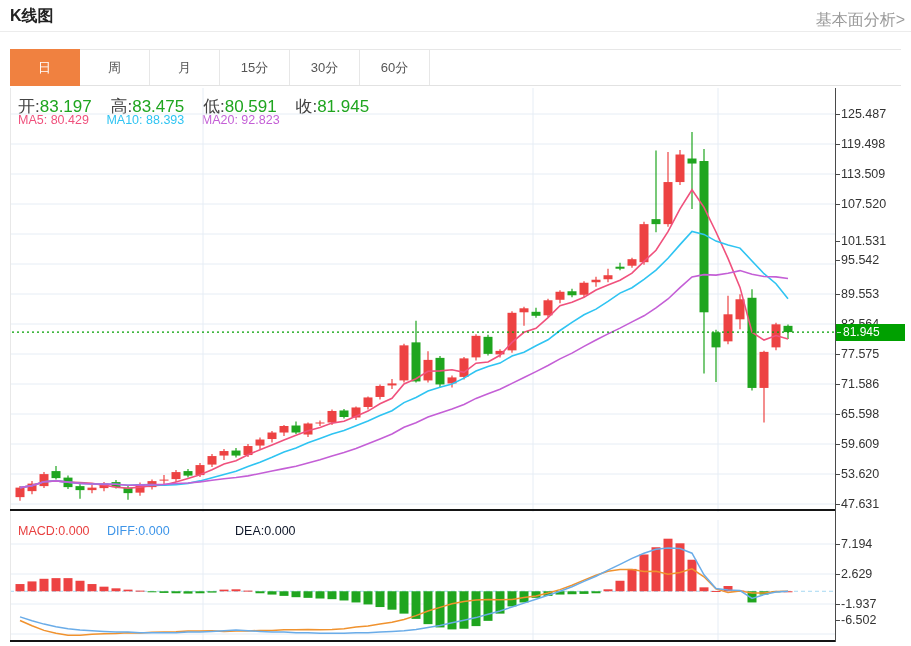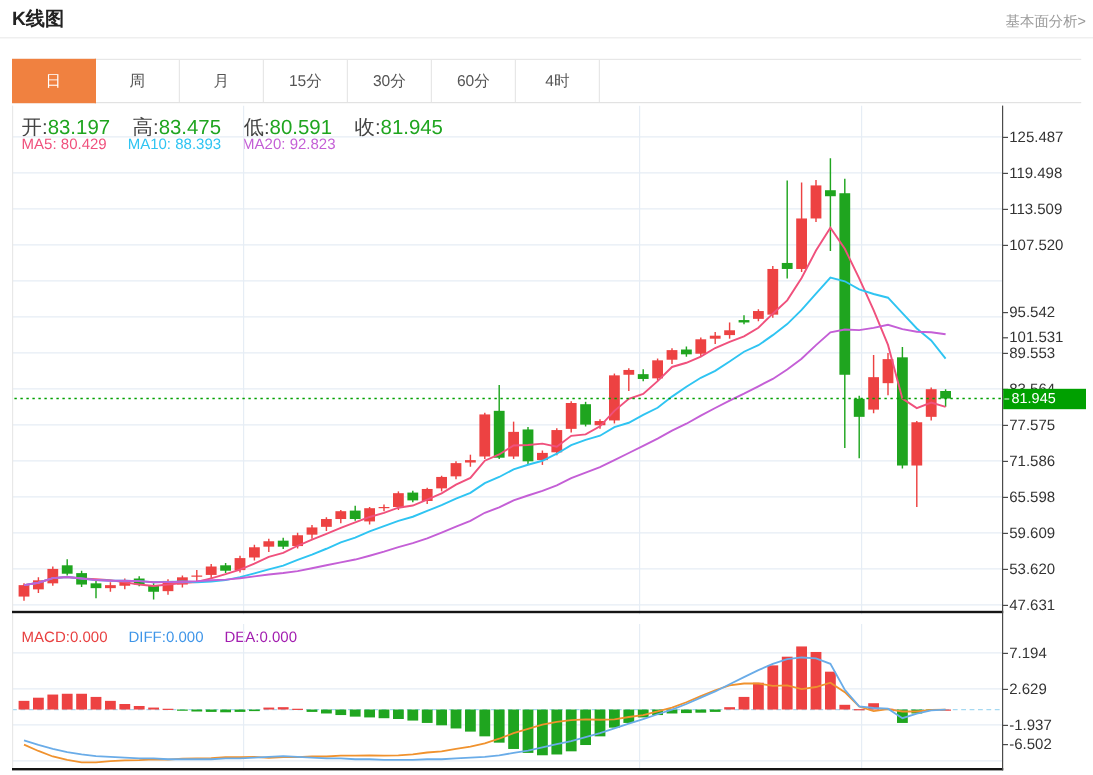--- a/index.html
+++ b/index.html
@@ -1,33 +1,33 @@
 <!DOCTYPE html>
 <html><head>
 <meta charset="utf-8">
 <style>
   html,body{margin:0;padding:0;background:#fff;}
   body{width:911px;height:646px;position:relative;overflow:hidden;
        font-family:"Liberation Sans","DejaVu Sans",sans-serif;-webkit-font-smoothing:antialiased;}
   .abs{position:absolute;}
   #page-title{left:10px;top:6px;font-size:16px;font-weight:bold;color:#222;}
-  #fundamental-link{right:6px;top:10px;font-size:12px;color:#999;cursor:pointer;}
+  #fundamental-link{right:6px;top:10px;font-size:16px;color:#999;cursor:pointer;}
   #top-divider{left:0;top:31px;width:911px;height:1px;background:#ececec;}
   #tab-bar{left:10px;top:49px;width:891px;height:37px;border-top:1px solid #e7e7e7;border-bottom:1px solid #e2e2e2;box-sizing:border-box;display:flex;}
   .tab{width:70px;height:35px;line-height:35px;text-align:center;font-size:13px;color:#555;
        border-right:1px solid #e7e7e7;box-sizing:border-box;cursor:pointer;background:#fff;}
   .tab.active{background:#f08140;color:#fff;border-right:1px solid #f08140;margin-top:-1px;height:37px;line-height:37px;}
   #info-ohlc{left:18px;top:95px;font-size:17px;white-space:nowrap;}
   #info-ma{left:18px;top:113px;font-size:12.5px;white-space:nowrap;}
   #info-macd{left:18px;top:524px;font-size:12.5px;white-space:nowrap;}
   .grp{margin-right:14px;}
   .lbl{color:#444;}
   .val-green{color:#1fa51f;}
   .ma5{color:#f0517d;margin-top:32px;} .ma10{color:#2fc4f2;} .ma20{color:#c45fd6;}
-  .macd-l{color:#e84040;} .diff-l{color:#3e95e8;} .dea-l{color:#a21caf;}
+  .macd-l{color:#e84040;} .diff-l{color:#3e95e8;} .dea-l{color:#0f172a;margin-left:48px;}
   #main-chart{left:10px;top:88px;}
   #macd-chart{left:10px;top:520px;}
   #left-border{left:10px;top:88px;width:1px;height:554px;background:#e8e8e8;}
   #axis-line{left:835px;top:88px;width:1px;height:554px;background:#4a4a4a;}
   #main-bottom-border{left:10px;top:509px;width:826px;height:2px;background:#151515;}
   #macd-bottom-border{left:10px;top:640px;width:826px;height:2px;background:#151515;}
   .y-label{position:absolute;left:841px;font-size:12.5px;color:#333;height:16px;line-height:16px;}
   .y-label::before{content:"";position:absolute;left:-6px;top:8px;width:5px;height:1px;background:#4a4a4a;}
   #price-badge{left:836px;top:324px;width:69px;height:17px;background:#00a000;color:#fff;
                font-size:12px;line-height:17px;padding-left:7px;box-sizing:border-box;}
@@ -40,21 +40,20 @@
 <div class="abs" id="fundamental-link">基本面分析&gt;</div>
 <div class="abs" id="top-divider"></div>
 
 <div class="abs" id="tab-bar">
     <div class="tab active">日</div>
     <div class="tab">周</div>
     <div class="tab">月</div>
     <div class="tab">15分</div>
     <div class="tab">30分</div>
     <div class="tab">60分</div>
-    <div class="tab">4时</div>
   </div>
 
 <div class="abs" id="info-ohlc">
   <span class="grp"><span class="lbl">开:</span><span class="val-green">83.197</span></span>
   <span class="grp"><span class="lbl">高:</span><span class="val-green">83.475</span></span>
   <span class="grp"><span class="lbl">低:</span><span class="val-green">80.591</span></span>
   <span class="grp"><span class="lbl">收:</span><span class="val-green">81.945</span></span>
 </div>
 
 <div class="abs" id="info-ma">
@@ -303,21 +302,21 @@
 
 <div class="abs" id="left-border"></div>
 <div class="abs" id="main-bottom-border"></div>
 <div class="abs" id="macd-bottom-border"></div>
 <div class="abs" id="axis-line"></div>
 <div id="axis-labels">
     <div class="y-label" style="top: 106px;">125.487</div>
     <div class="y-label" style="top: 136px;">119.498</div>
     <div class="y-label" style="top: 166px;">113.509</div>
     <div class="y-label" style="top: 196px;">107.520</div>
-    <div class="y-label" style="top: 233px; margin-top: 40px;">101.531</div>
+    <div class="y-label" style="top: 233px;">101.531</div>
     <div class="y-label" style="top: 252px;">95.542</div>
     <div class="y-label" style="top: 286px;">89.553</div>
     <div class="y-label" style="top: 316px;">83.564</div>
     <div class="y-label" style="top: 346px;">77.575</div>
     <div class="y-label" style="top: 376px;">71.586</div>
     <div class="y-label" style="top: 406px;">65.598</div>
     <div class="y-label" style="top: 436px;">59.609</div>
     <div class="y-label" style="top: 466px;">53.620</div>
     <div class="y-label" style="top: 496px;">47.631</div>
     <div class="y-label" style="top: 536px;">7.194</div>

